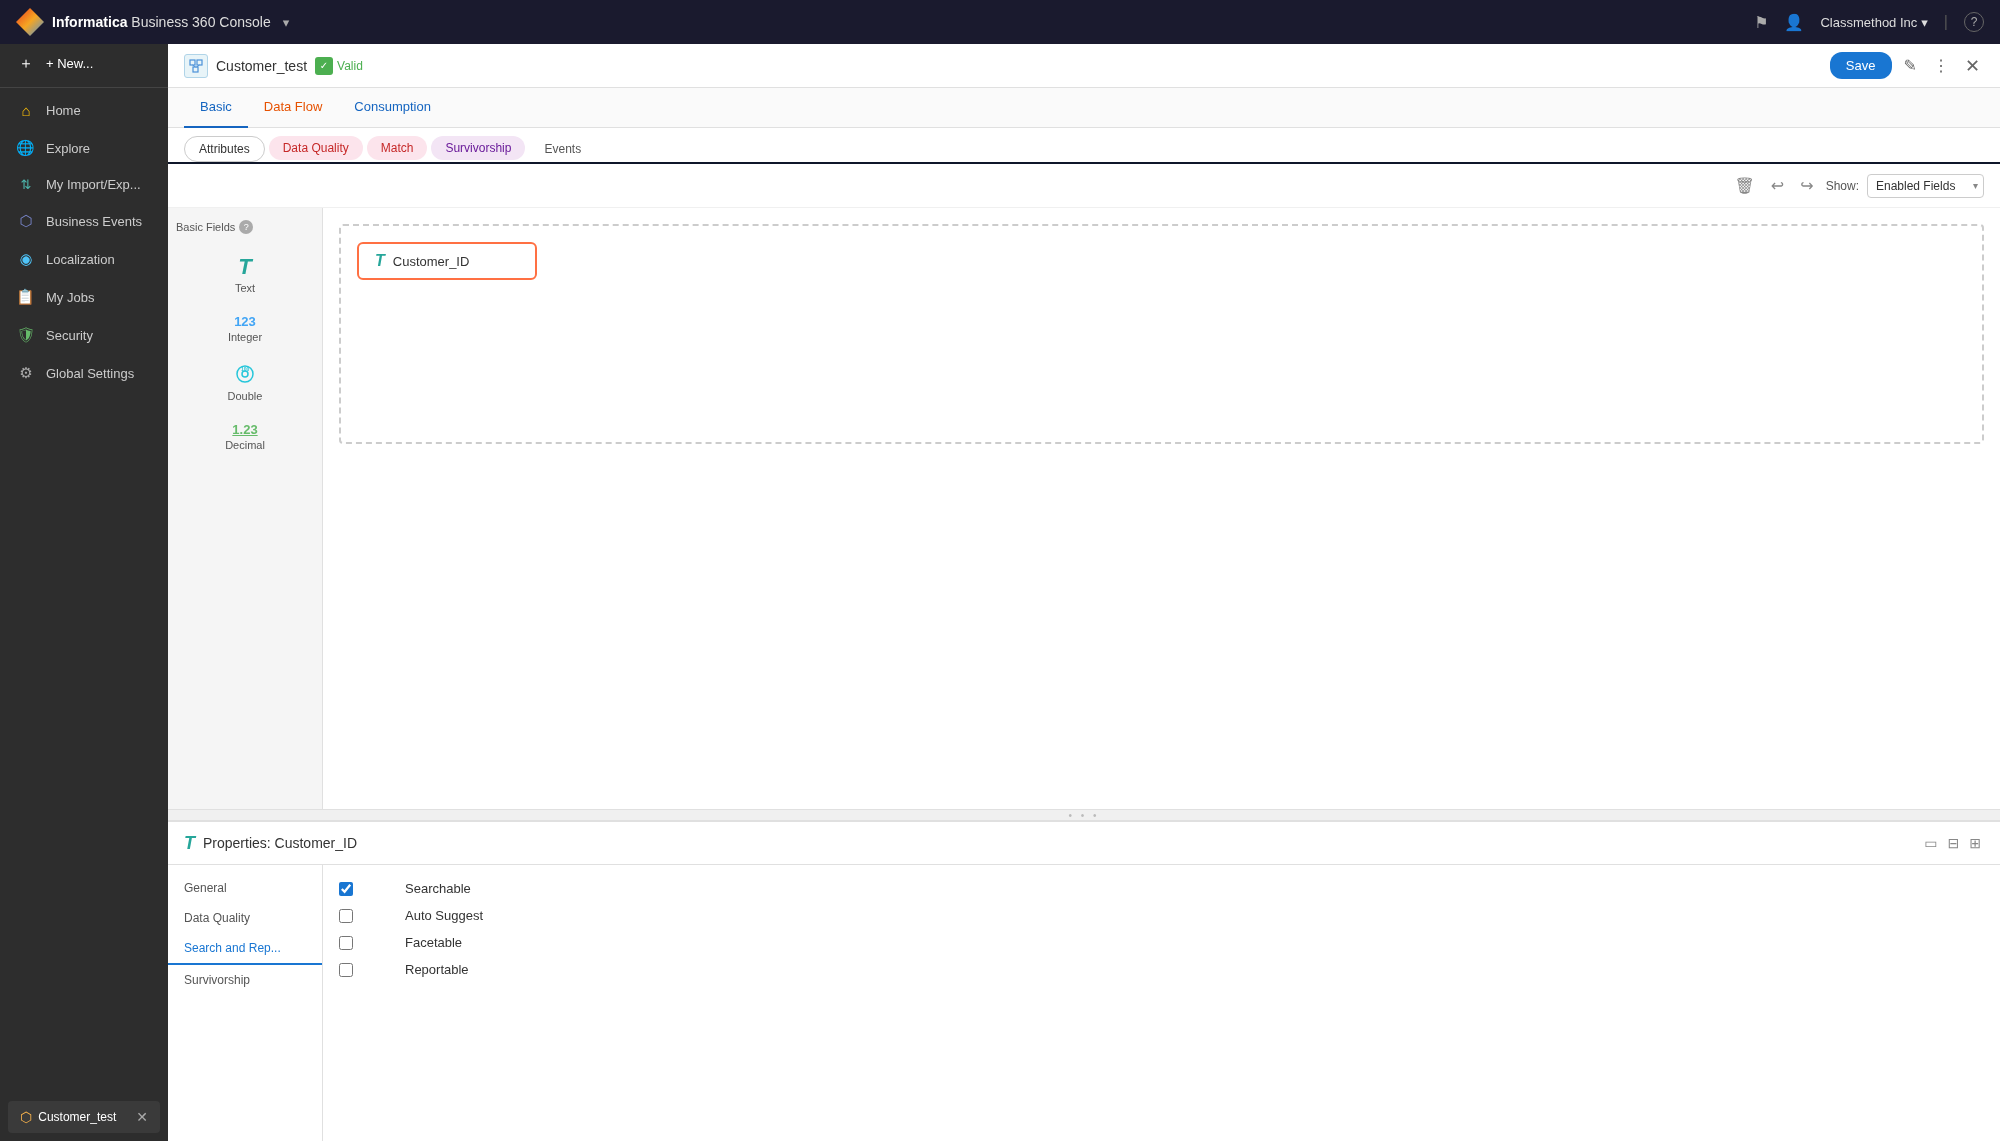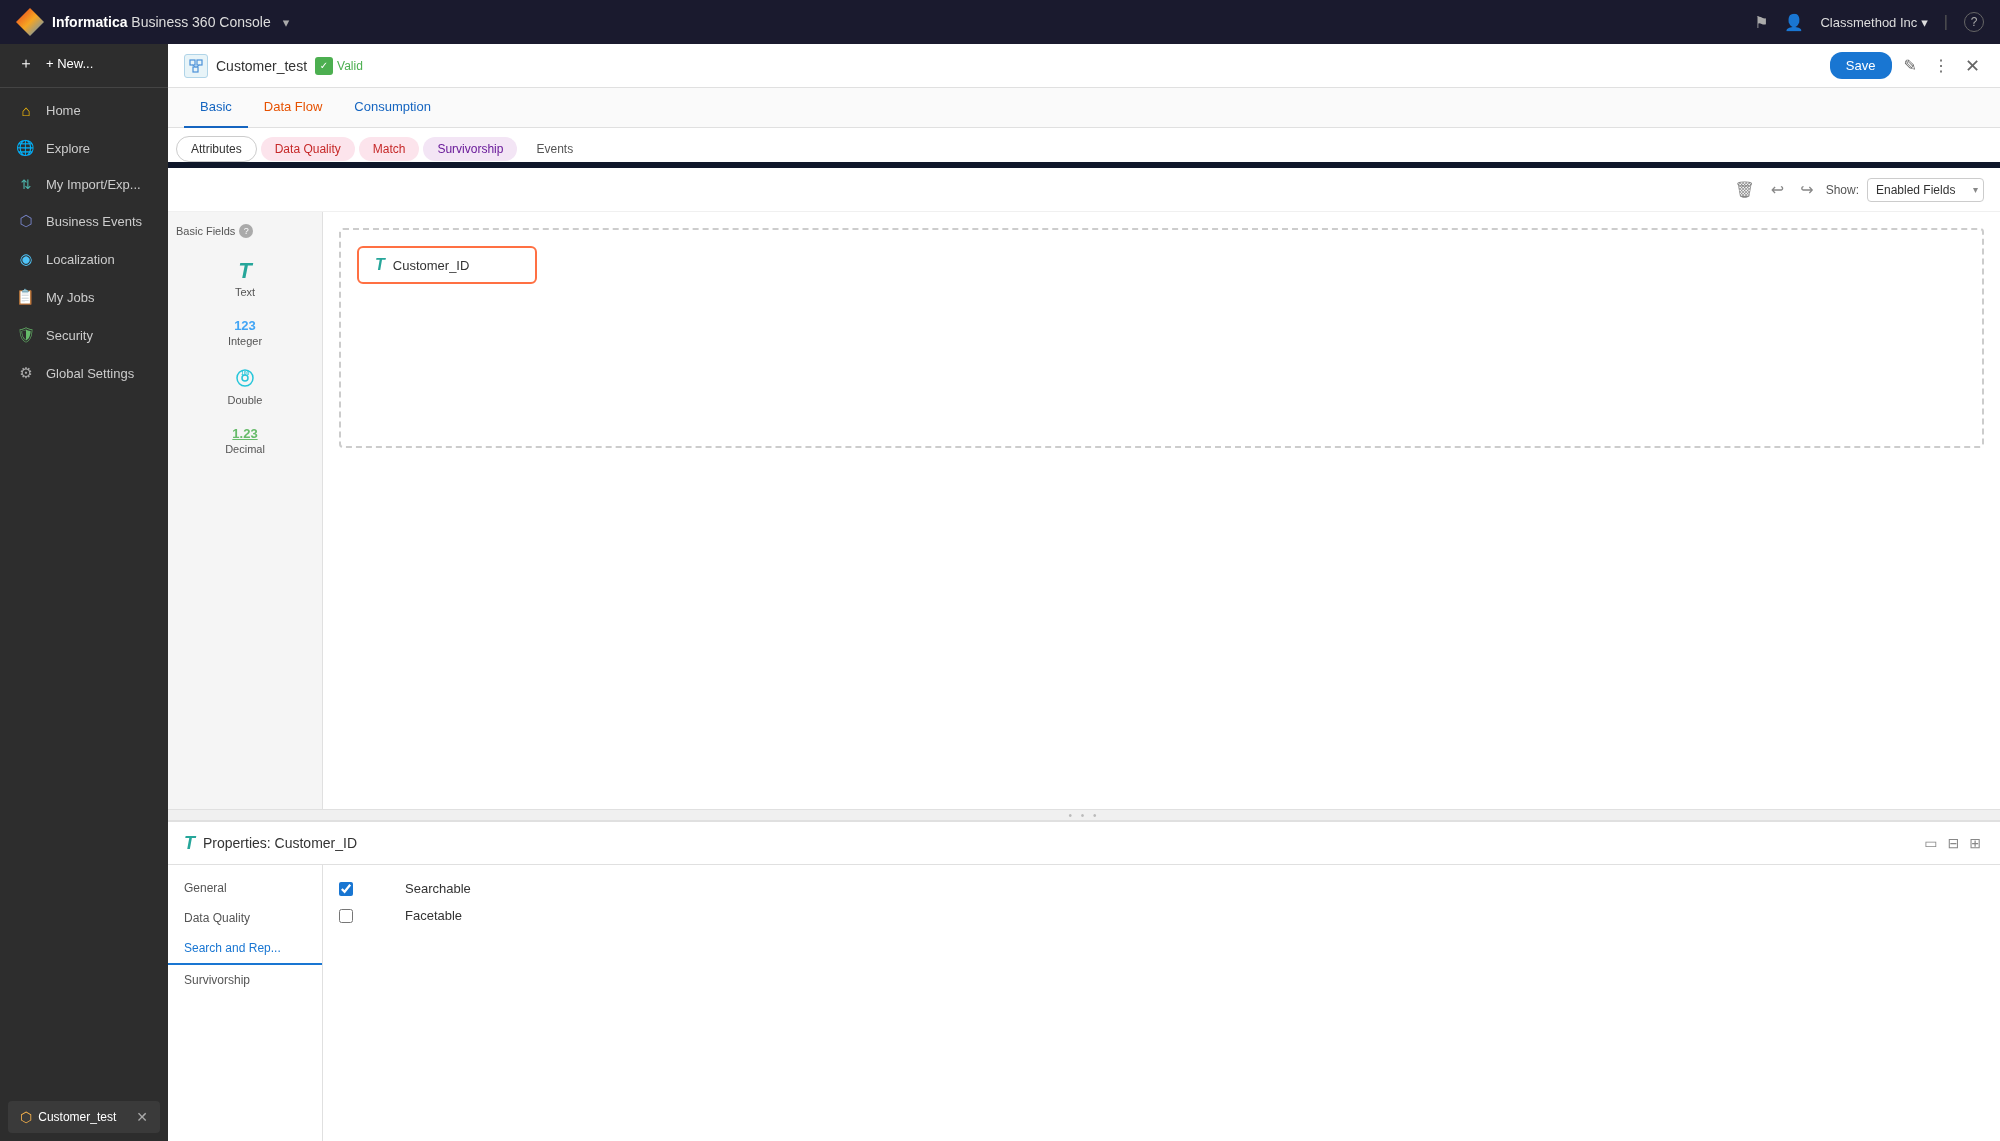--- a/index.html
+++ b/index.html
@@ -122,26 +122,26 @@
       border-bottom: 2px solid transparent;
       position: relative;
     }
     .tab-item.active { color: #1565c0; border-bottom: 2px solid #1565c0; font-weight: 500; }
     .tab-item.orange { color: #e65100; }
     .tab-item.blue-tab { color: #1565c0; }
 
     
     .subtabs-row {
       background: #fff;
-      padding: 8px 8px 0;
-      display: flex;
-      align-items: center;
+      padding: 8px 16px 0;
+      display: flex;
+      align-items: flex-start;
       gap: 4px;
       flex-shrink: 0;
-      border-bottom: 6px solid #0f172a;
+      border-bottom: 2px solid #0f172a;
     }
     .subtab {
       padding: 5px 14px;
       border-radius: 20px;
       font-size: 12px;
       cursor: pointer;
       color: #555;
       border: 1px solid transparent;
       background: transparent;
     }
@@ -538,22 +538,30 @@
             <div class="prop-nav-item">Data Quality</div>
             <div class="prop-nav-item active">Search and Rep...</div>
             <div class="prop-nav-item">Survivorship</div>
           </div>
           <div class="properties-content">
             <div class="checkbox-row">
               <input type="checkbox" id="searchable" checked="" style="">
               <label class="checkbox-label" for="searchable">Searchable</label>
             </div>
             <div class="checkbox-row">
+              <input type="checkbox" id="autosuggest" style="">
+              <label class="checkbox-label" for="autosuggest">Auto Suggest</label>
+            </div>
+            <div class="checkbox-row">
               <input type="checkbox" id="facetable" style="">
               <label class="checkbox-label" for="facetable">Facetable</label>
             </div>
+            <div class="checkbox-row">
+              <input type="checkbox" id="reportable" style="">
+              <label class="checkbox-label" for="reportable">Reportable</label>
+            </div>
           </div>
         </div>
       </div>
     </div>
 
   </div>
 </div>
 
 </body></html>

